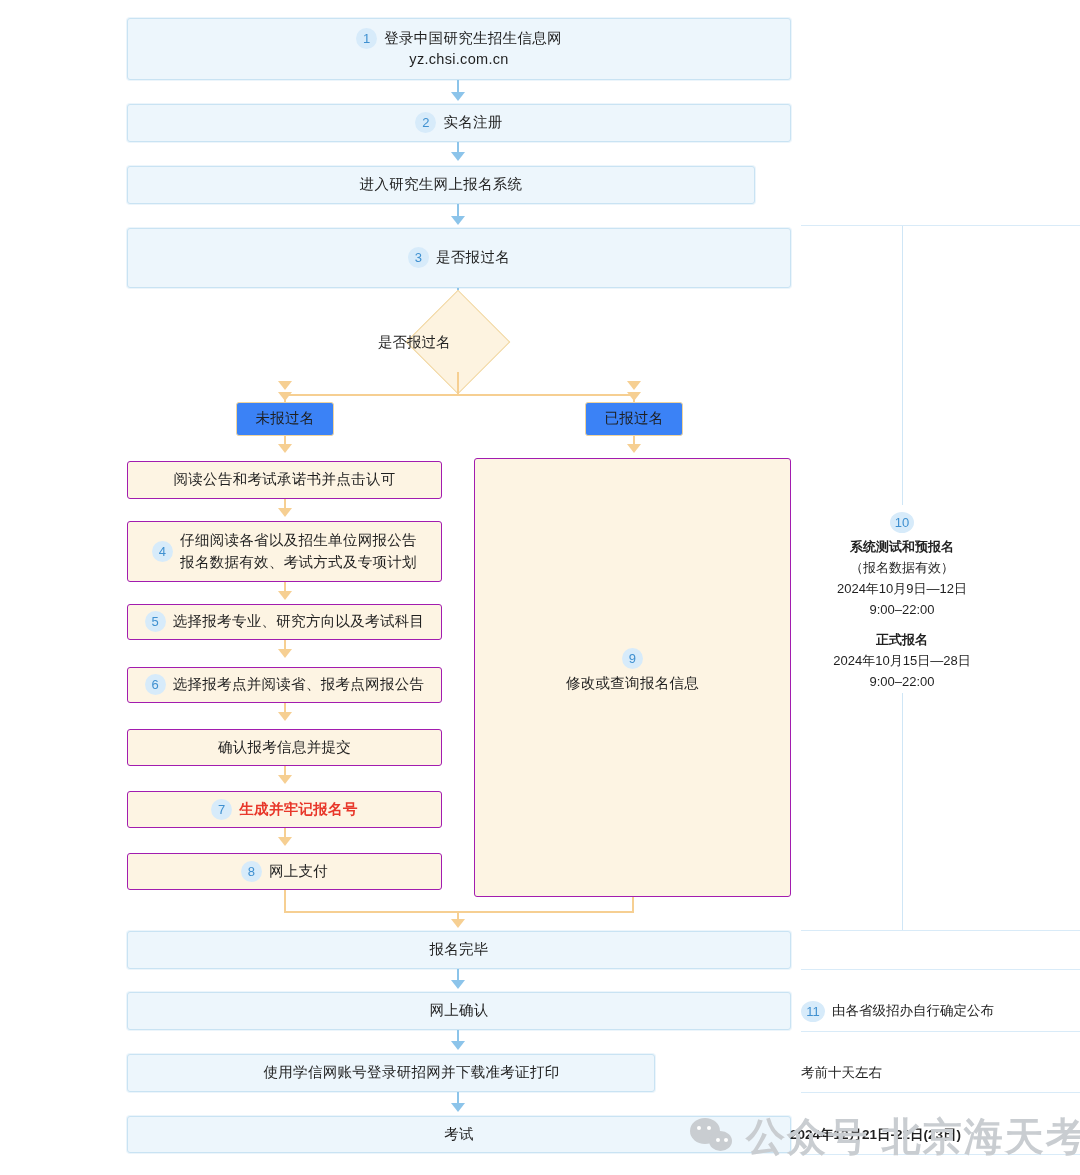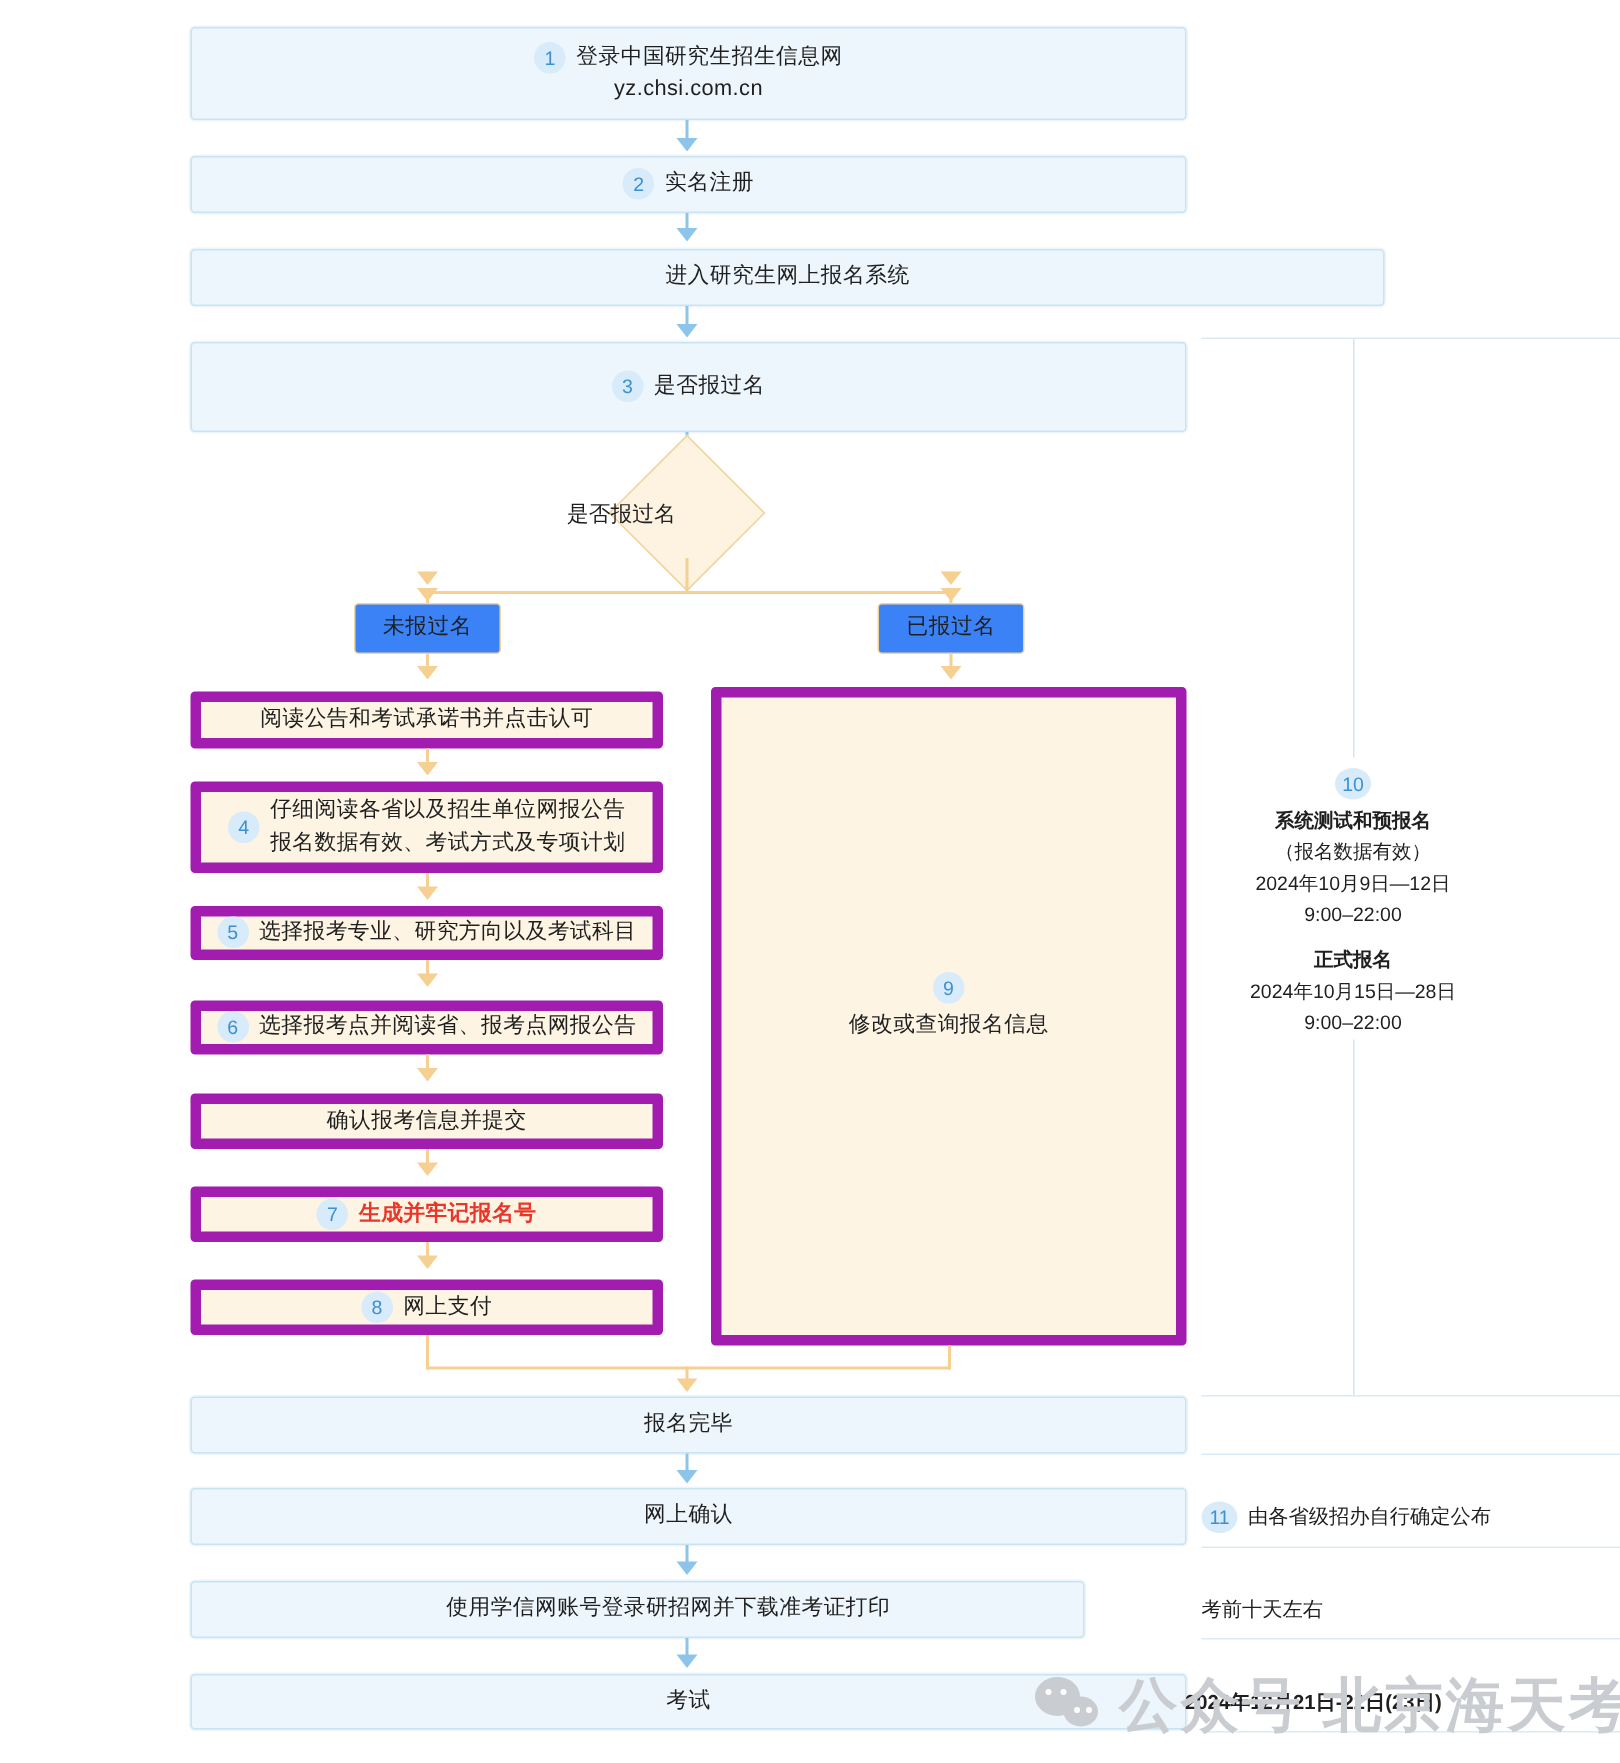--- a/index.html
+++ b/index.html
@@ -14,21 +14,21 @@
   .node{
     position:absolute;box-sizing:border-box;border-radius:3px;
     display:flex;align-items:center;justify-content:center;
     text-align:center;line-height:1.45;
   }
   .blue{
     background:#edf6fc;border:1px solid #c9e3f3;
     box-shadow:0 0 0 1px rgba(201,227,243,.35);
   }
   .orange{
-    background:#fdf4e3;border:7px solid #a21caf;
+    background:#fdf4e3;border:1px solid #a21caf;
   }
   .tan{
     background:#3b82f6;border:1px solid #f0d49c;
   }
   .node .txt{font-size:14.5px;letter-spacing:.3px;}
   .red{color:#e8372a;font-weight:bold;}
 
   
   .badge{
     display:inline-flex;align-items:center;justify-content:center;
@@ -104,21 +104,21 @@
 
   <div class="node blue" style="left:127px;top:104px;width:664px;height:38px;">
     <div class="txt inline-wrap">
       <span class="badge">2</span>
       <span>实名注册</span>
     </div>
   </div>
   <div class="vline b" style="left:457px;top:142px;height:14px;"></div>
   <div class="arw b" style="left:451px;top:152px;"></div>
 
-  <div class="node blue" style="left:127px;top:166px;width:796px;height:38px;">
+  <div class="node blue" style="left:127px;top:166px;width:628px;height:38px;">
     <div class="txt">进入研究生网上报名系统</div>
   </div>
   <div class="vline b" style="left:457px;top:204px;height:16px;"></div>
   <div class="arw b" style="left:451px;top:216px;"></div>
 
   <div class="node blue" style="left:127px;top:228px;width:664px;height:60px;">
     <div class="txt">
       <div class="inline-wrap">
         <span class="badge">3</span>
         <span>是否报过名</span>
@@ -233,21 +233,21 @@
   </div>
   <div class="vline b" style="left:457px;top:969px;height:13px;"></div>
   <div class="arw b" style="left:451px;top:980px;"></div>
 
   <div class="node blue" style="left:127px;top:992px;width:664px;height:38px;">
     <div class="txt">网上确认</div>
   </div>
   <div class="vline b" style="left:457px;top:1030px;height:13px;"></div>
   <div class="arw b" style="left:451px;top:1041px;"></div>
 
-  <div class="node blue" style="left:127px;top:1054px;width:596px;height:38px;padding-left:41px;">
+  <div class="node blue" style="left:127px;top:1054px;width:528px;height:38px;padding-left:41px;">
     <div class="txt">使用学信网账号登录研招网并下载准考证打印</div>
   </div>
   <div class="vline b" style="left:457px;top:1092px;height:13px;"></div>
   <div class="arw b" style="left:451px;top:1103px;"></div>
 
   <div class="node blue" style="left:127px;top:1116px;width:664px;height:37px;">
     <div class="txt">考试</div>
   </div>
 
   <div class="tl-hline" style="left:801px;top:225px;width:279px;"></div>

